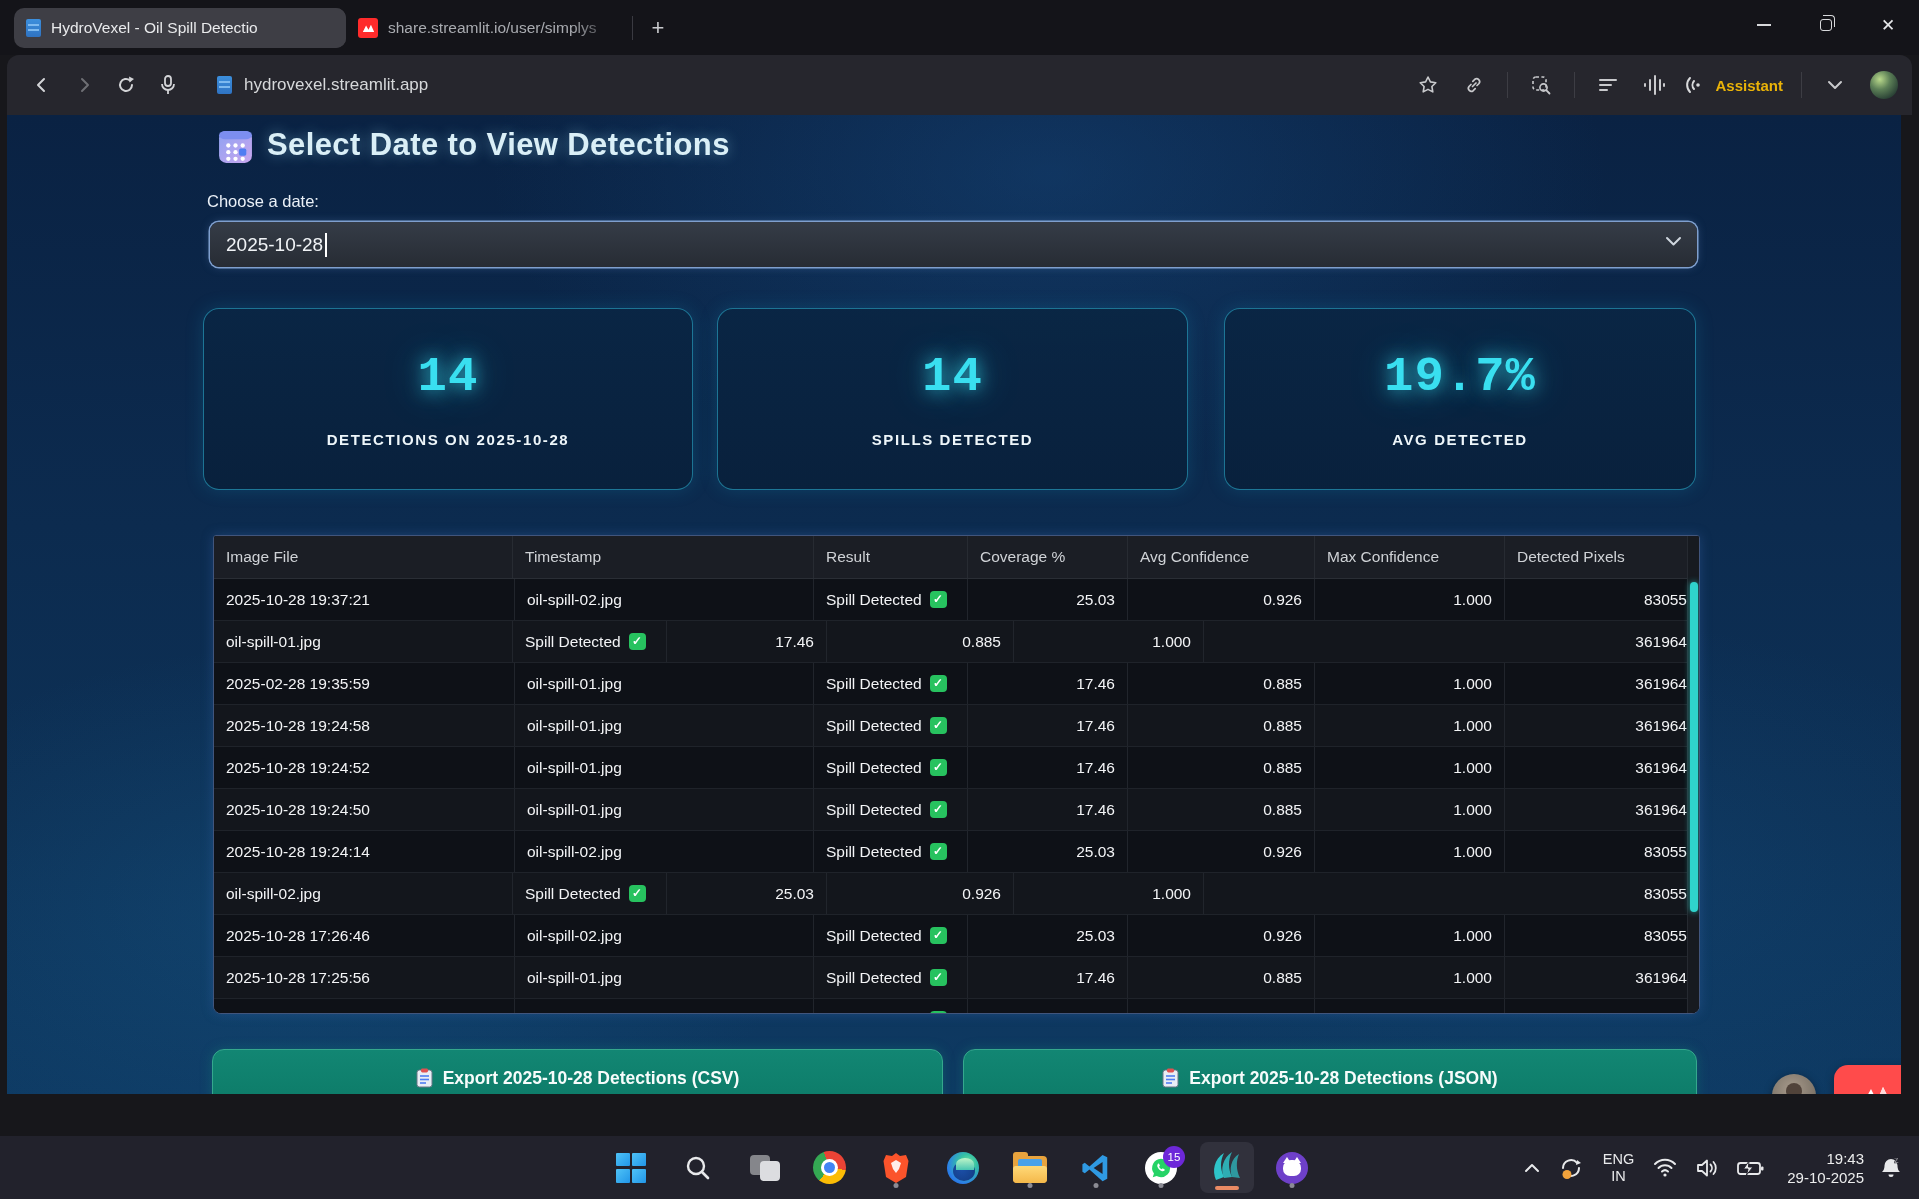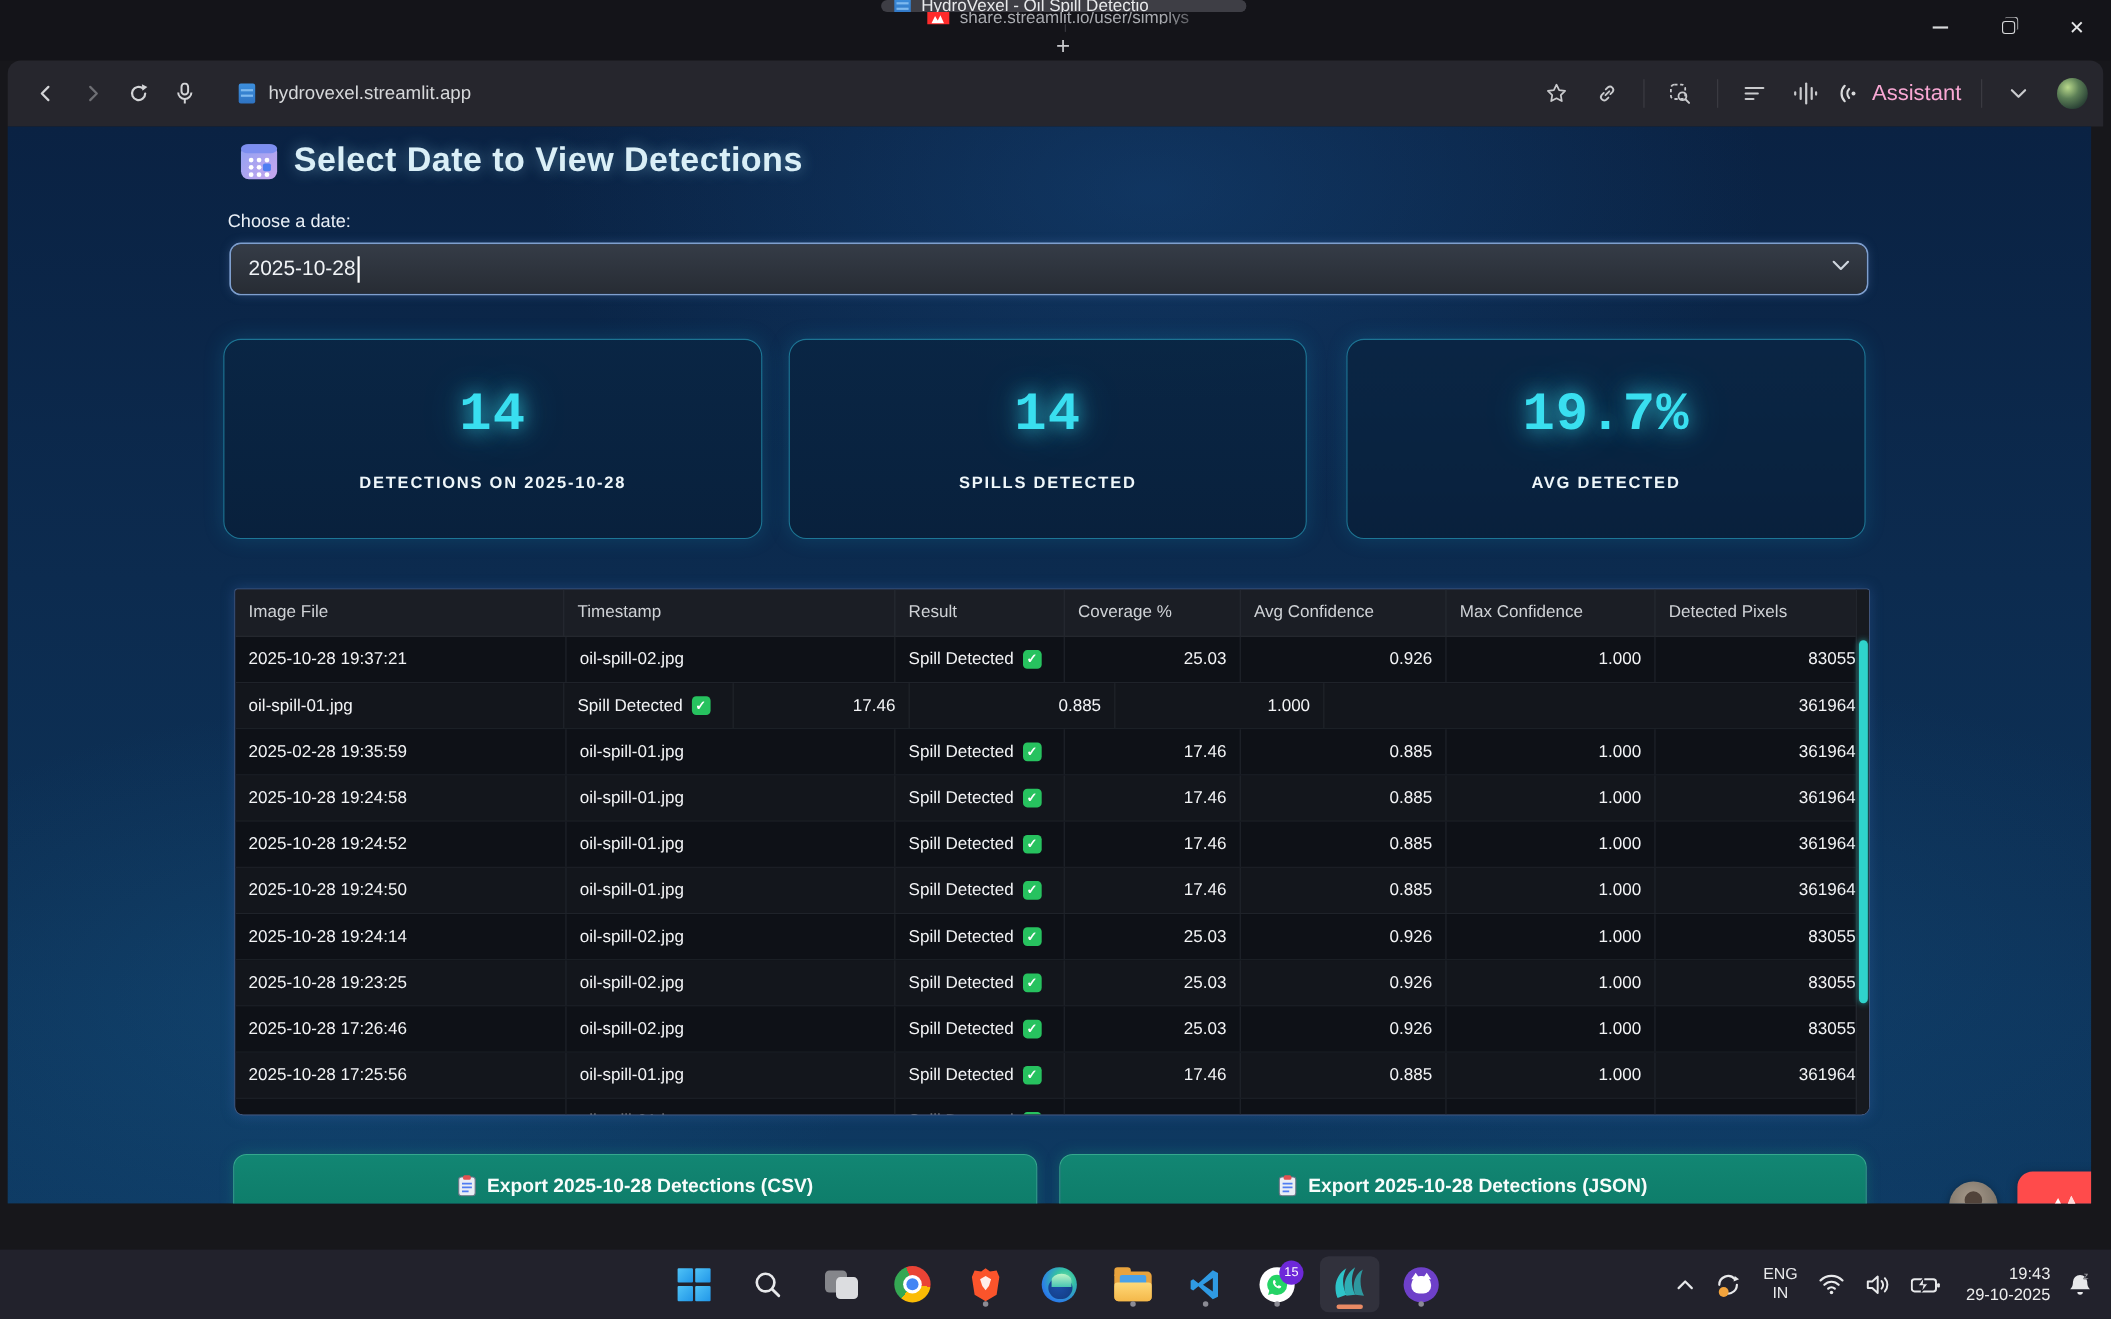--- a/index.html
+++ b/index.html
@@ -1,20 +1,20 @@
 <!DOCTYPE html>
 <html><head>
 <meta charset="utf-8">
 <style>
   * { box-sizing: border-box; margin: 0; padding: 0; }
   html,body { width:1919px; height:1199px; overflow:hidden; }
   body { font-family:"Liberation Sans", sans-serif; background:#17171b; position:relative; }
 
   
-  #tabbar { position:absolute; left:0; top:0; width:1919px; height:55px; background:#141419; display:flex; align-items:center; padding-left:14px;flex-direction:column; }
+  #tabbar { position:absolute; left:0; top:0; width:1919px; height:55px; background:#141419; display:flex; align-items:center; padding-left:14px; }
   .tab { height:40px; border-radius:10px; display:flex; align-items:center; padding:0 12px; position:relative; overflow:hidden; }
   .tab.active { width:332px; background:#3e3e45; }
   .tab.inactive { width:272px; background:transparent; }
   .tab .fade { position:absolute; right:0; top:0; bottom:0; width:46px; }
   .tab.active .fade { background:linear-gradient(90deg, rgba(62,62,69,0), #3e3e45); }
   .tab.inactive .fade { background:linear-gradient(90deg, rgba(20,20,25,0), #141419); }
   .tab-title { font-size:15.5px; color:#e9eaec; white-space:nowrap; margin-left:10px; }
   .tab.inactive .tab-title { color:#a9abb0; }
   .fav-doc { width:15px; height:18px; border-radius:2px; background:linear-gradient(180deg,#3c8fdd,#2f73c2); position:relative; flex:none; }
   .fav-doc:before { content:""; position:absolute; left:2px; right:2px; top:5px; height:2px; background:#7db9ef; box-shadow:0 5px 0 #7db9ef; }
@@ -30,21 +30,21 @@
 
   
   #toolbar { position:absolute; left:7px; right:7px; top:55px; height:60px; background:#26262d; border-radius:12px 12px 0 0; display:flex; align-items:center; padding:0 14px; }
   .tic { width:42px; height:40px; display:flex; align-items:center; justify-content:center; flex:none; }
   .tic svg { display:block; }
   #url-group { display:flex; align-items:center; margin-left:28px; }
   #url-text { margin-left:12px; font-size:17px; color:#d6d8da; }
   #toolbar-right { margin-left:auto; display:flex; align-items:center; gap:4px; }
   .vsep { width:1px; height:26px; background:#3d3d44; margin:0 8px; }
   #assistant { display:flex; align-items:center; gap:8px; padding:0 6px; }
-  #assistant span { font-size:20px; color:#f9a8d4; }
+  #assistant span { font-size:15px; color:#eab308;font-weight:bold; }
   #profile-avatar { width:28px; height:28px; border-radius:50%; background:radial-gradient(circle at 35% 30%, #b9d98b 0%, #5d8057 38%, #2c4437 75%, #1c2c25 100%); margin-left:10px; }
 
   
   #content { position:absolute; left:7px; right:18px; top:115px; height:979px; overflow:hidden;
     background:
       radial-gradient(900px 480px at 55% 6%, rgba(28,88,150,.35), transparent 62%),
       radial-gradient(760px 420px at 16% 82%, rgba(26,98,148,.30), transparent 65%),
       radial-gradient(820px 420px at 82% 78%, rgba(22,84,136,.28), transparent 62%),
       linear-gradient(180deg,#0a2243 0%, #0c2b4f 42%, #0d3156 72%, #0e3a63 100%);
   }
@@ -460,23 +460,20 @@
             <span>0.926</span>
           </div>
           <div class="cell c5 num">
             <span>1.000</span>
           </div>
           <div class="cell c6 num">
             <span>83055</span>
           </div>
         </div>
         <div class="trow alt">
-          <div class="cell c0">
-            <span>2025-10-28 19:23:25</span>
-          </div>
           <div class="cell c1">
             <span>oil-spill-02.jpg</span>
           </div>
           <div class="cell c2">
             <span>Spill Detected</span>
             <span class="chk">✓</span>
           </div>
           <div class="cell c3 num">
             <span>25.03</span>
           </div>

